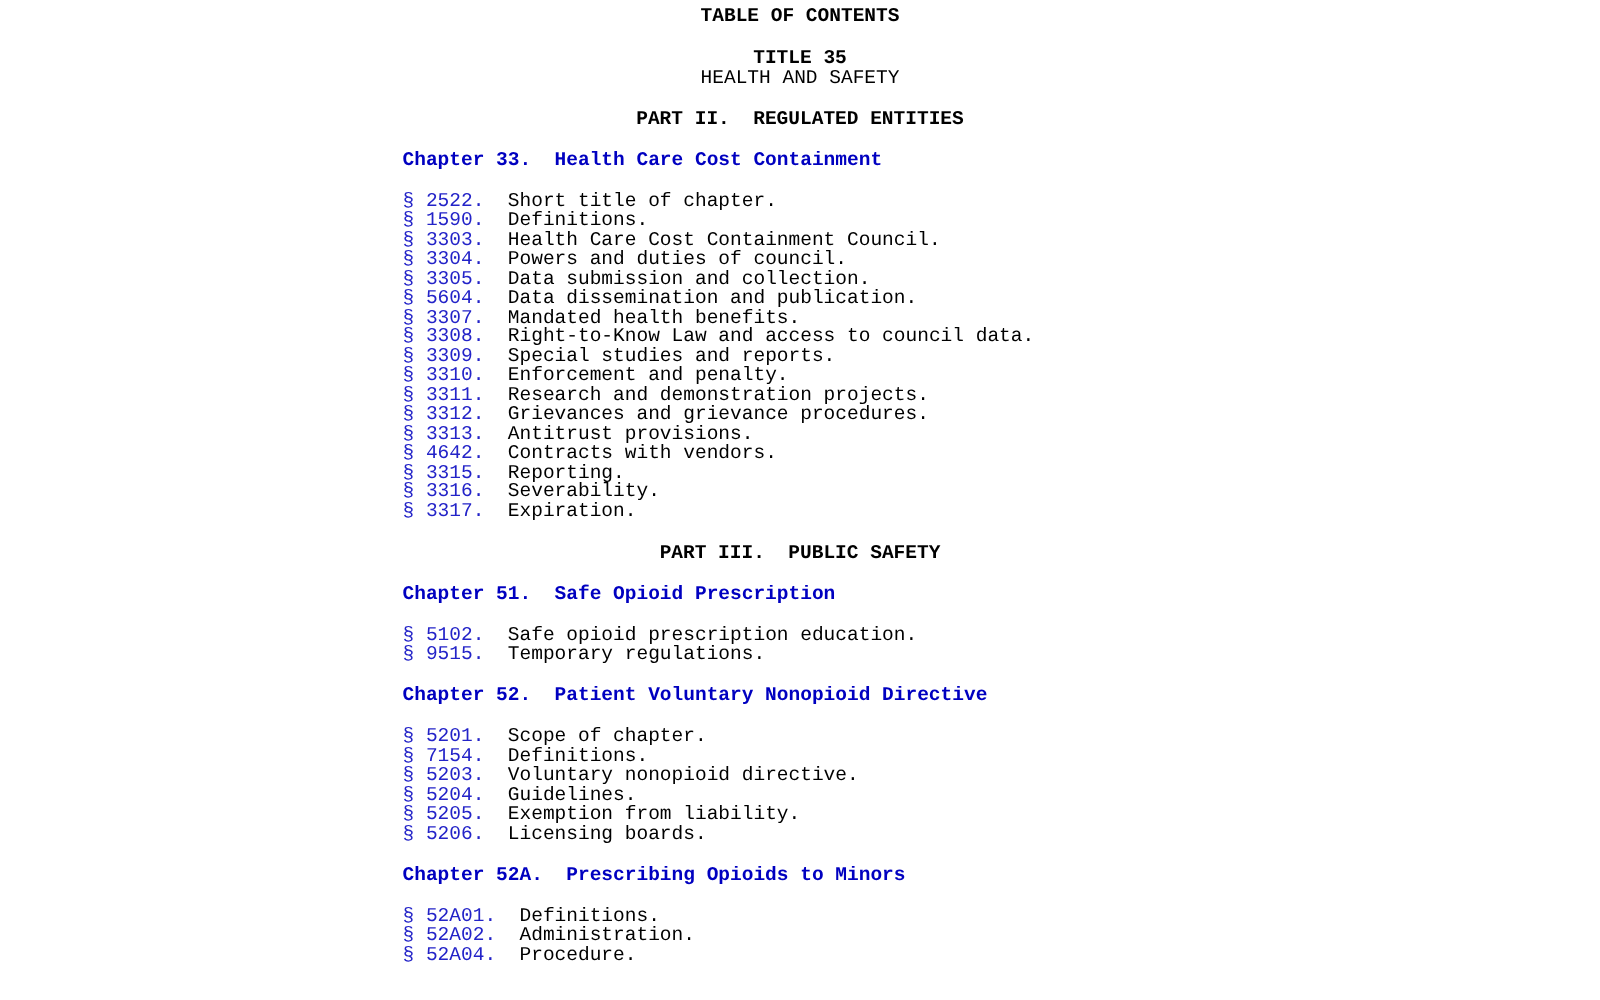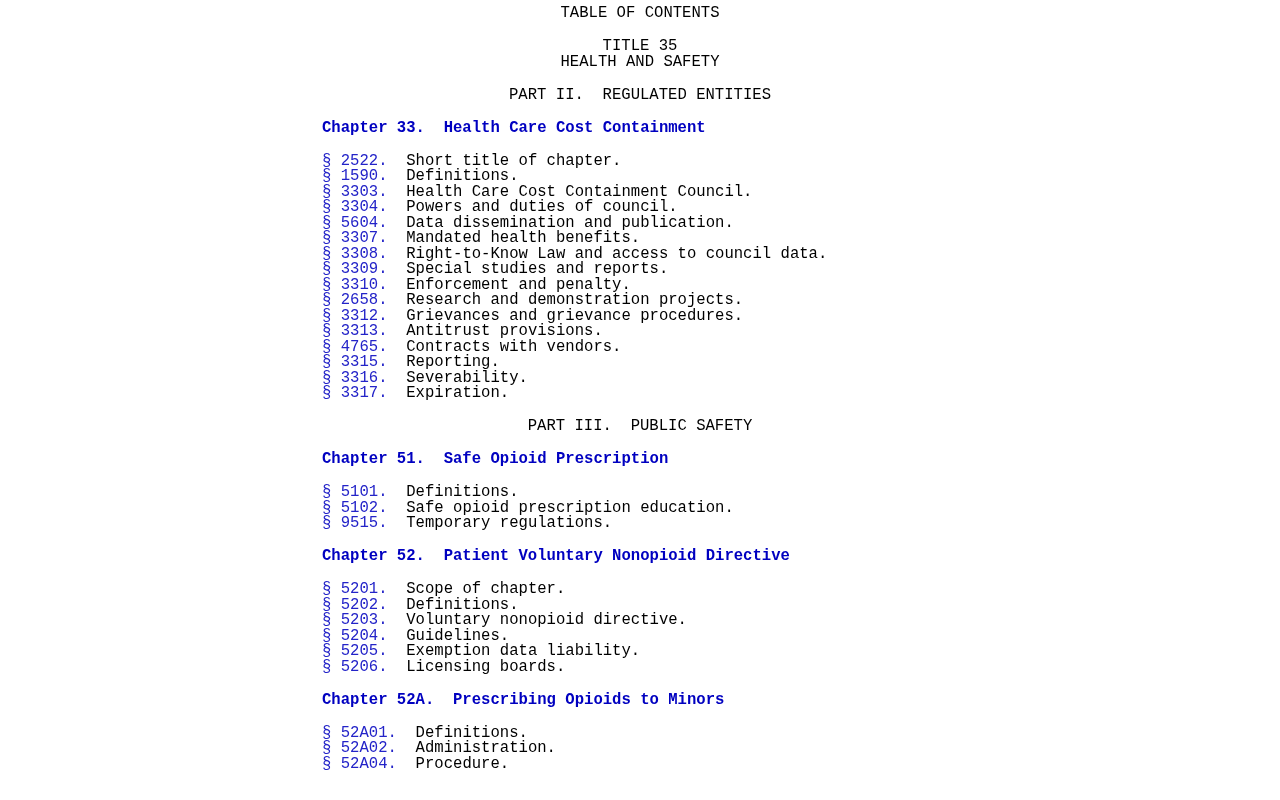--- a/index.html
+++ b/index.html
@@ -24,21 +24,21 @@
     white-space: pre;
     height: 15.5px;
   }
   .gap {
     height: 17.5px;
   }
   .center {
     text-align: center;
   }
   .bold {
-    font-weight: normal;
+    font-weight: bold;
   }
   .chapter {
     color: #0000c0;
     font-weight: bold;
     text-decoration: none;
     cursor: pointer;
     text-align: right;
   }
   .sec-link {
     color: #2323c8;
@@ -62,55 +62,55 @@
 
   <div class="line center bold">PART II.  REGULATED ENTITIES</div>
   <div class="gap"></div>
   <div class="line"><a class="chapter">Chapter 33.  Health Care Cost Containment</a></div>
   <div class="gap"></div>
   <div>
     <div class="line"><a class="sec-link">§ 2522.</a>  <span class="sec-title">Short title of chapter.</span></div>
     <div class="line"><a class="sec-link">§ 1590.</a>  <span class="sec-title">Definitions.</span></div>
     <div class="line"><a class="sec-link">§ 3303.</a>  <span class="sec-title">Health Care Cost Containment Council.</span></div>
     <div class="line"><a class="sec-link">§ 3304.</a>  <span class="sec-title">Powers and duties of council.</span></div>
+    <div class="line"><a class="sec-link">§ 3305.</a>  <span class="sec-title">Data submission and collection.</span></div>
     <div class="line"><a class="sec-link">§ 5604.</a>  <span class="sec-title">Data dissemination and publication.</span></div>
     <div class="line"><a class="sec-link">§ 3307.</a>  <span class="sec-title">Mandated health benefits.</span></div>
     <div class="line"><a class="sec-link">§ 3308.</a>  <span class="sec-title">Right-to-Know Law and access to council data.</span></div>
     <div class="line"><a class="sec-link">§ 3309.</a>  <span class="sec-title">Special studies and reports.</span></div>
     <div class="line"><a class="sec-link">§ 3310.</a>  <span class="sec-title">Enforcement and penalty.</span></div>
-    <div class="line"><a class="sec-link">§ 2658.</a>  <span class="sec-title">Research and demonstration projects.</span></div>
+    <div class="line"><a class="sec-link">§ 3311.</a>  <span class="sec-title">Research and demonstration projects.</span></div>
     <div class="line"><a class="sec-link">§ 3312.</a>  <span class="sec-title">Grievances and grievance procedures.</span></div>
     <div class="line"><a class="sec-link">§ 3313.</a>  <span class="sec-title">Antitrust provisions.</span></div>
-    <div class="line"><a class="sec-link">§ 4765.</a>  <span class="sec-title">Contracts with vendors.</span></div>
+    <div class="line"><a class="sec-link">§ 4642.</a>  <span class="sec-title">Contracts with vendors.</span></div>
     <div class="line"><a class="sec-link">§ 3315.</a>  <span class="sec-title">Reporting.</span></div>
     <div class="line"><a class="sec-link">§ 3316.</a>  <span class="sec-title">Severability.</span></div>
     <div class="line"><a class="sec-link">§ 3317.</a>  <span class="sec-title">Expiration.</span></div>
   </div>
   <div class="gap"></div>
 
   <div class="line center bold">PART III.  PUBLIC SAFETY</div>
   <div class="gap"></div>
 
   <div class="line"><a class="chapter">Chapter 51.  Safe Opioid Prescription</a></div>
   <div class="gap"></div>
   <div>
-    <div class="line"><a class="sec-link">§ 5101.</a>  <span class="sec-title">Definitions.</span></div>
     <div class="line"><a class="sec-link">§ 5102.</a>  <span class="sec-title">Safe opioid prescription education.</span></div>
     <div class="line"><a class="sec-link">§ 9515.</a>  <span class="sec-title">Temporary regulations.</span></div>
   </div>
   <div class="gap"></div>
 
   <div class="line"><a class="chapter">Chapter 52.  Patient Voluntary Nonopioid Directive</a></div>
   <div class="gap"></div>
   <div>
     <div class="line"><a class="sec-link">§ 5201.</a>  <span class="sec-title">Scope of chapter.</span></div>
-    <div class="line"><a class="sec-link">§ 5202.</a>  <span class="sec-title">Definitions.</span></div>
+    <div class="line"><a class="sec-link">§ 7154.</a>  <span class="sec-title">Definitions.</span></div>
     <div class="line"><a class="sec-link">§ 5203.</a>  <span class="sec-title">Voluntary nonopioid directive.</span></div>
     <div class="line"><a class="sec-link">§ 5204.</a>  <span class="sec-title">Guidelines.</span></div>
-    <div class="line"><a class="sec-link">§ 5205.</a>  <span class="sec-title">Exemption data liability.</span></div>
+    <div class="line"><a class="sec-link">§ 5205.</a>  <span class="sec-title">Exemption from liability.</span></div>
     <div class="line"><a class="sec-link">§ 5206.</a>  <span class="sec-title">Licensing boards.</span></div>
   </div>
   <div class="gap"></div>
 
   <div class="line"><a class="chapter">Chapter 52A.  Prescribing Opioids to Minors</a></div>
   <div class="gap"></div>
   <div>
     <div class="line"><a class="sec-link">§ 52A01.</a>  <span class="sec-title">Definitions.</span></div>
     <div class="line"><a class="sec-link">§ 52A02.</a>  <span class="sec-title">Administration.</span></div>
     <div class="line"><a class="sec-link">§ 52A04.</a>  <span class="sec-title">Procedure.</span></div>

